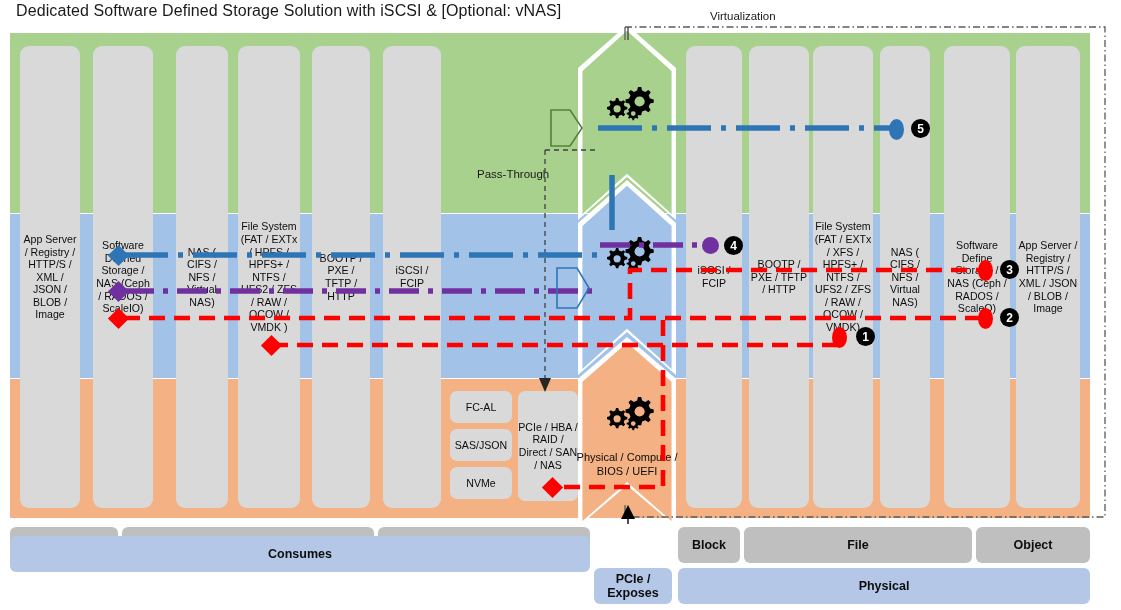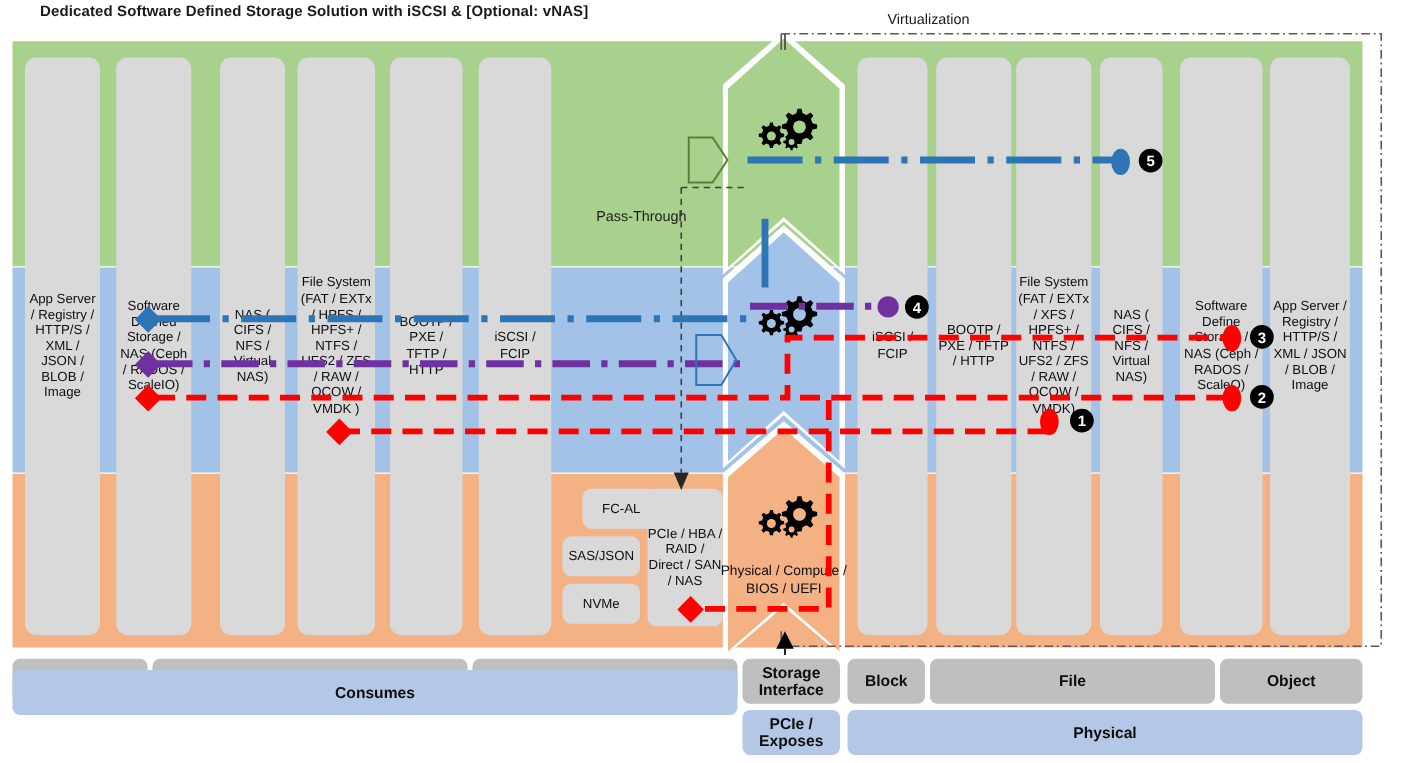--- a/index.html
+++ b/index.html
@@ -11,26 +11,25 @@
     position:relative;
     width:1121px;
     height:610px;
     overflow:hidden;
     background:#ffffff;
   }
   .abs{position:absolute;}
 
   
   #diagram-title{
-    left:32px; top:2px;
-    font-size:12px;
+    left:16px; top:2px;
+    font-size:16px;
     color:#1a1a1a;
     letter-spacing:.1px;
     white-space:nowrap;
-    font-weight:bold;
   }
 
   
   .band{position:absolute;left:10px;width:1080px;}
   #band-green{top:33px;height:180px;background:#a9d18e;}
   #band-blue{top:214px;height:164px;background:#a3c2e8;}
   #band-orange{top:379px;height:139px;background:#f4b183;}
 
   
   .col{
@@ -204,21 +203,21 @@
   <div class="col" style="left:880px;top:46px;width:50px;height:462px;">
     <span>NAS ( CIFS / NFS / Virtual NAS)</span>
   </div>
   <div class="col" style="left:944px;top:46px;width:66px;height:462px;">
     <span>Software Define Storage / NAS (Ceph / RADOS / ScaleO)</span>
   </div>
   <div class="col" style="left:1016px;top:46px;width:64px;height:462px;">
     <span>App Server / Registry / HTTP/S / XML / JSON / BLOB / Image</span>
   </div>
 
-  <div class="sbox" style="left:450px;top:391px;width:62px;height:32px;margin-left:16px;">
+  <div class="sbox" style="left:450px;top:391px;width:62px;height:32px;">
     <span>FC-AL</span>
   </div>
   <div class="sbox" style="left:450px;top:429px;width:62px;height:32px;">
     <span>SAS/JSON</span>
   </div>
   <div class="sbox" style="left:450px;top:467px;width:62px;height:32px;">
     <span>NVMe</span>
   </div>
   <div class="sbox" style="left:518px;top:391px;width:60px;height:110px;">
     <span>PCIe / HBA / RAID / Direct / SAN / NAS</span>
@@ -354,23 +353,20 @@
 
   <div class="legend-top" style="left:10px;top:527px;width:108px;">
     <span>Object</span>
   </div>
   <div class="legend-top" style="left:122px;top:527px;width:252px;">
     <span>File</span>
   </div>
   <div class="legend-top" style="left:378px;top:527px;width:212px;">
     <span>Block</span>
   </div>
-  <div class="legend-top" style="left:594px;top:527px;width:78px;">
-    <span>Storage Interface</span>
-  </div>
   <div class="legend-top" style="left:678px;top:527px;width:62px;">
     <span>Block</span>
   </div>
   <div class="legend-top" style="left:744px;top:527px;width:228px;">
     <span>File</span>
   </div>
   <div class="legend-top" style="left:976px;top:527px;width:114px;">
     <span>Object</span>
   </div>
 

